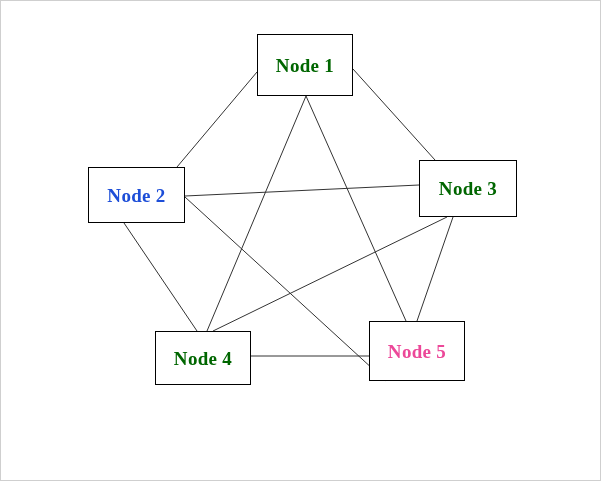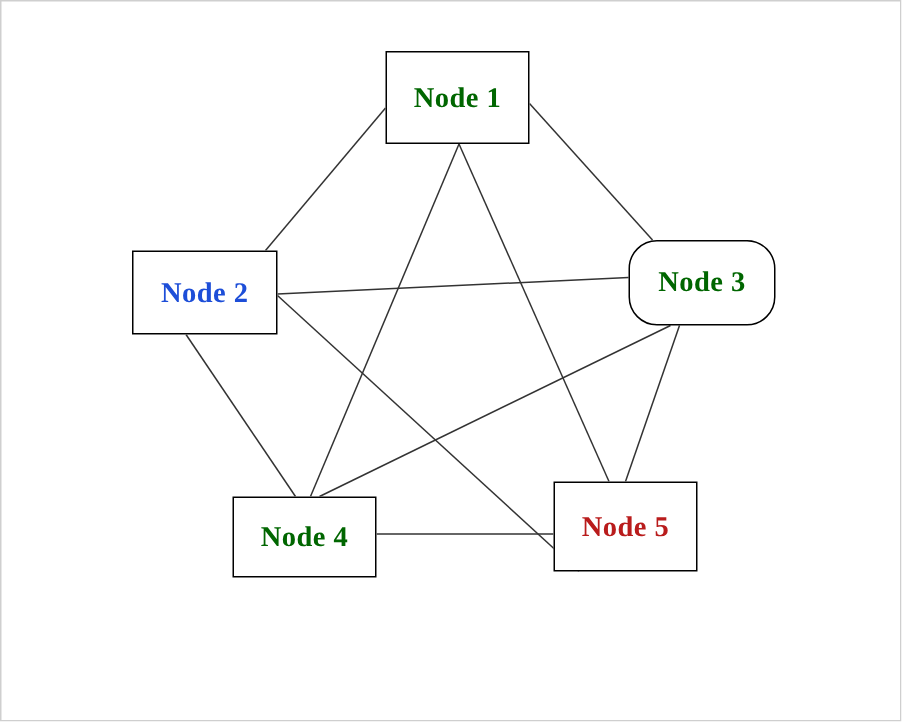--- a/index.html
+++ b/index.html
@@ -76,25 +76,25 @@
       <line x1="250" y1="355" x2="368" y2="355" stroke="#333333" stroke-width="1"></line>
     </svg>
 
   <div id="node-layer">
       <div class="node-box" style="left: 256px; top: 33px; width: 96px; height: 62px; border-color: rgb(0, 0, 0);">
         <span class="node-label" style="color: rgb(0, 102, 0);">Node 1</span>
       </div>
       <div class="node-box" style="left: 87px; top: 166px; width: 97px; height: 56px; border-color: rgb(0, 0, 0);">
         <span class="node-label" style="color: #1d4ed8;">Node 2</span>
       </div>
-      <div class="node-box" style="left: 418px; top: 159px; width: 98px; height: 57px; border-color: rgb(0, 0, 0); border-radius: 19px;">
+      <div class="node-box" style="left: 418px; top: 159px; width: 98px; height: 57px; border-color: rgb(0, 0, 0);">
         <span class="node-label" style="color: rgb(0, 102, 0);">Node 3</span>
       </div>
       <div class="node-box" style="left: 154px; top: 330px; width: 96px; height: 54px; border-color: rgb(0, 0, 0); text-align: right;">
         <span class="node-label" style="color: rgb(0, 102, 0);">Node 4</span>
       </div>
       <div class="node-box" style="left: 368px; top: 320px; width: 96px; height: 60px; border-color: rgb(0, 0, 0);">
-        <span class="node-label" style="color: #b91c1c;">Node 5</span>
+        <span class="node-label" style="color: #ec4899;">Node 5</span>
       </div>
     </div>
 
 
 </div>
 
 </body></html>

